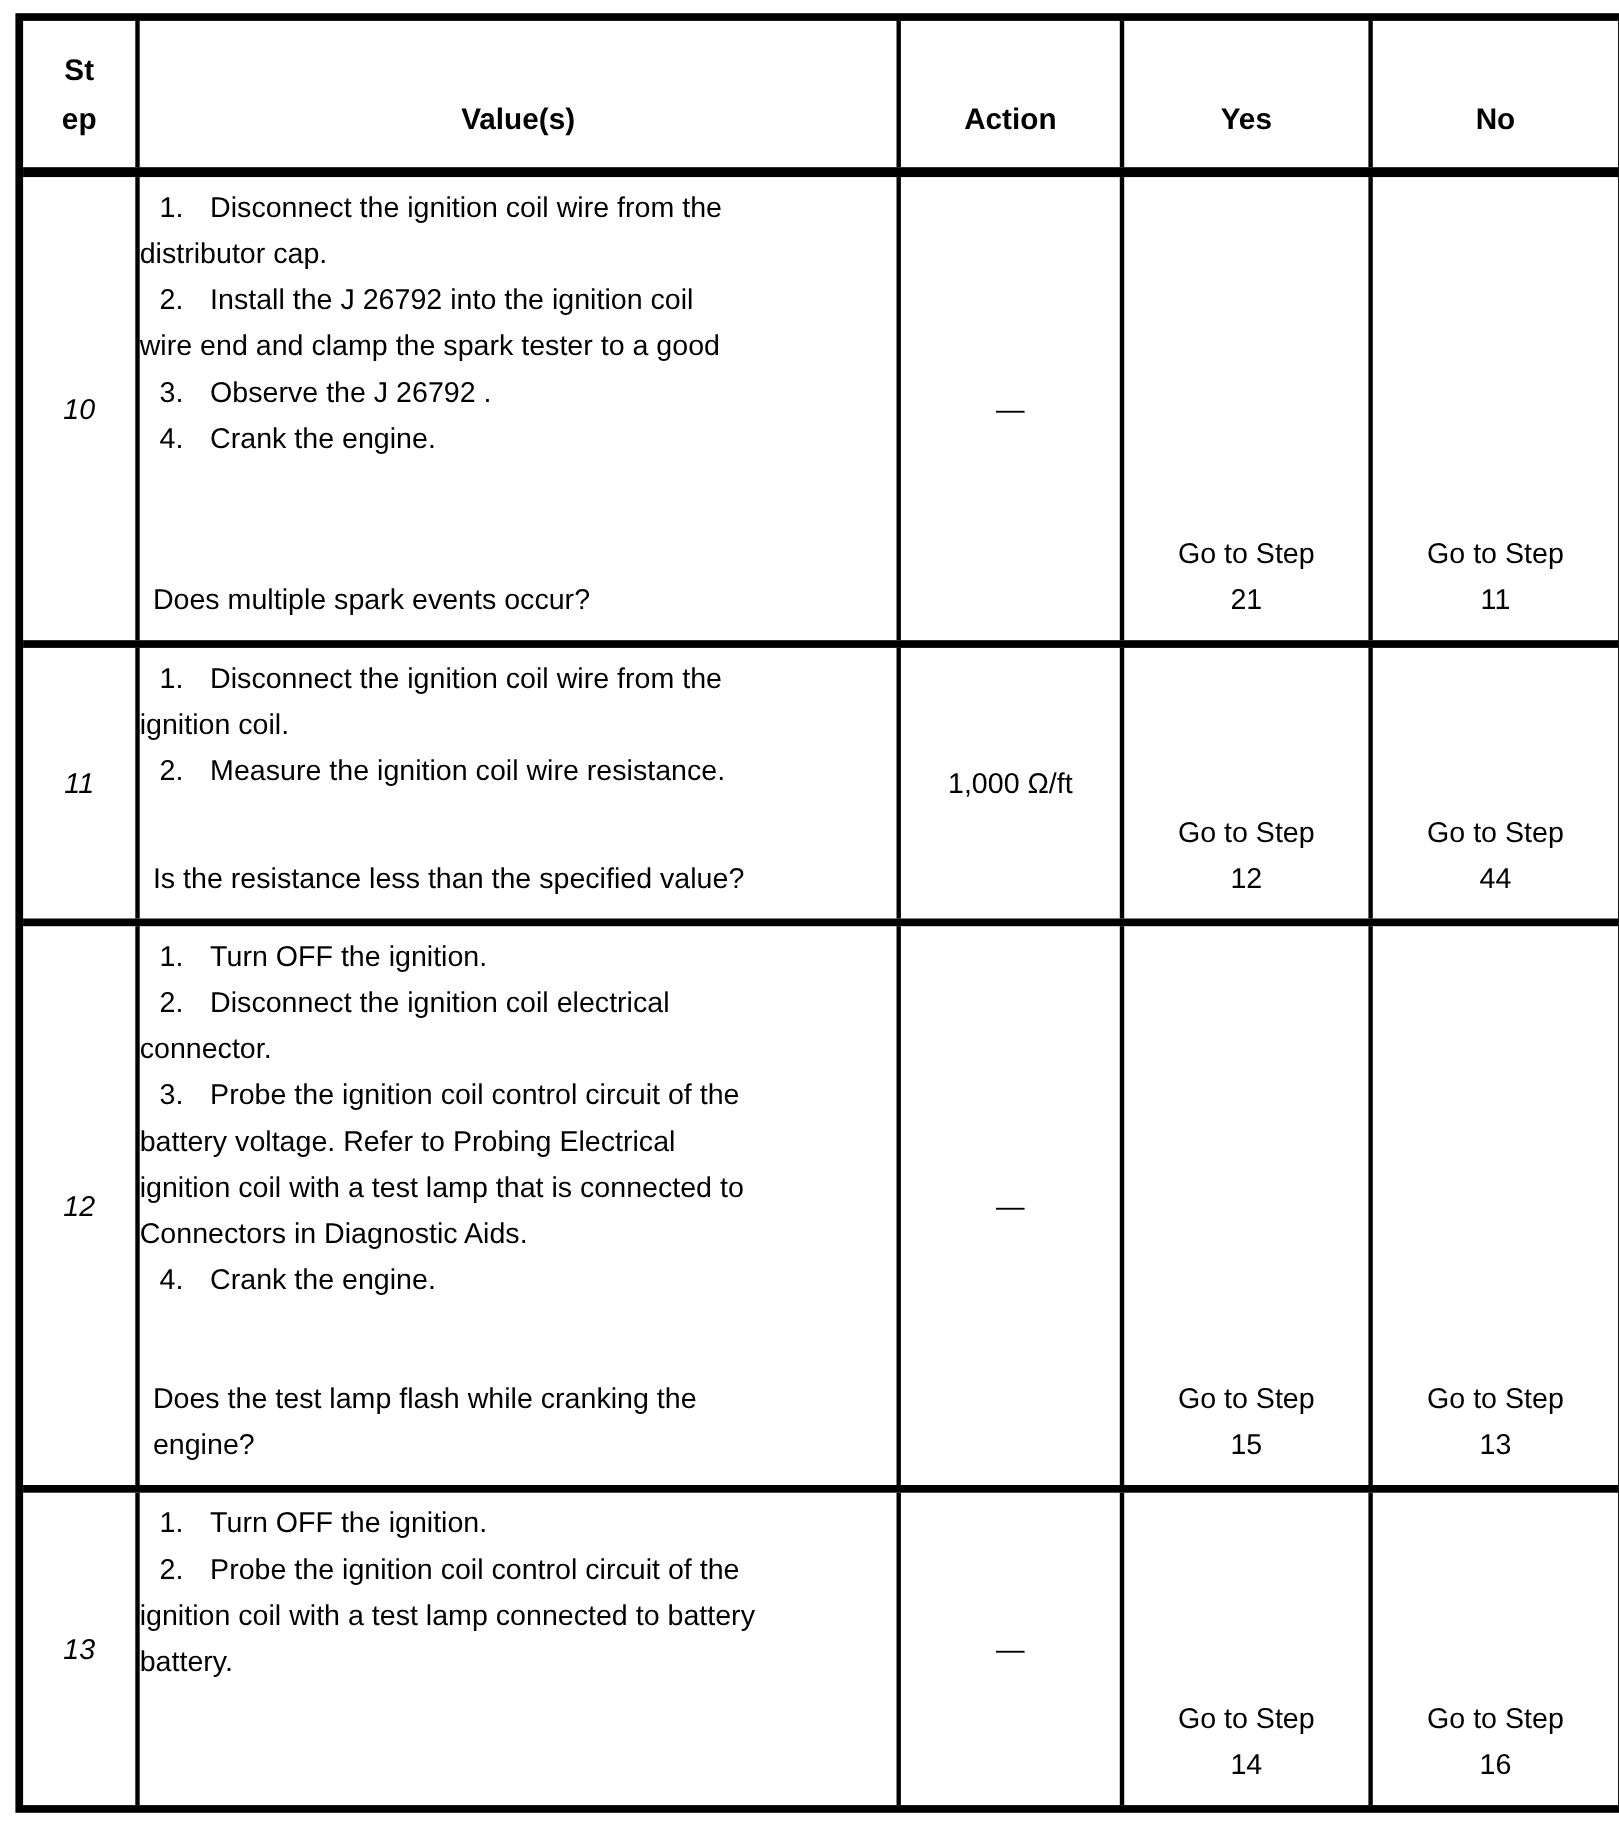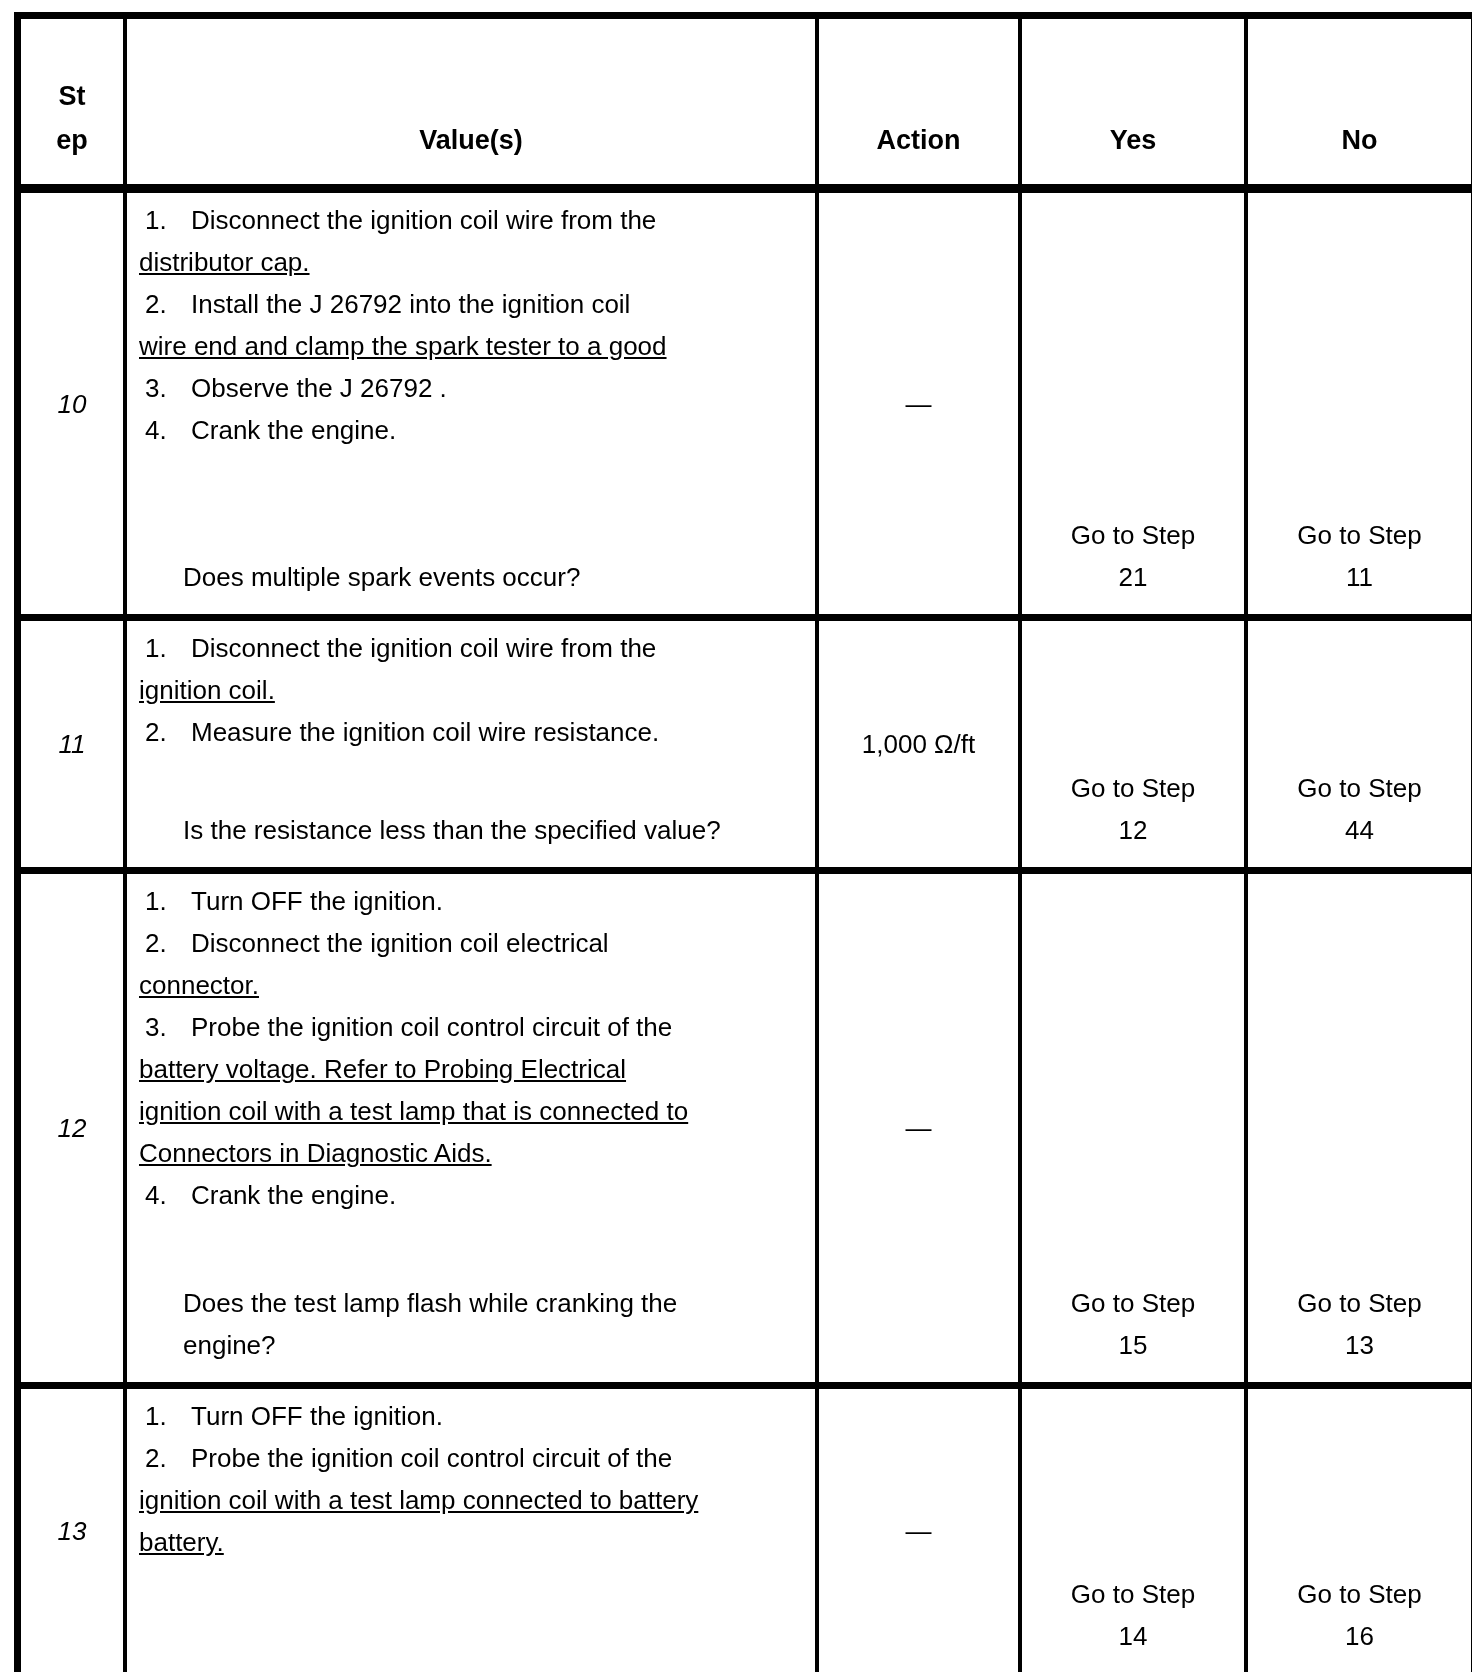--- a/index.html
+++ b/index.html
@@ -17,21 +17,21 @@
     top: 12px;
     width: 1450px;
     border: 7px solid #000000;
     background: #ffffff;
   }
   .trow {
     display: grid;
     grid-template-columns: 106px 692px 203px 226px auto;
     box-sizing: border-box;
   }
-  .trow.header  { height: 174px; border-bottom: 9px solid #000; }
+  .trow.header  { height: 142px; border-bottom: 9px solid #000; }
   .trow.r10     { height: 428px; border-bottom: 7px solid #000; }
   .trow.r11     { height: 253px; border-bottom: 7px solid #000; }
   .trow.r12     { height: 515px; border-bottom: 7px solid #000; }
   .trow.r13     { height: 284px; }
   .cell {
     box-sizing: border-box;
     border-right: 4px solid #000000;
     overflow: hidden;
     font-size: 26px;
     line-height: 42px;
@@ -64,23 +64,23 @@
   .actioncell {
     display: flex;
     flex-direction: column;
     padding: 6px 14px 16px 0;
   }
   .alist { }
   .line      { white-space: nowrap; }
   .item      { display: flex; padding-left: 18px; }
   .item .num { width: 46px; flex: none; }
   .item .txt { flex: 1; white-space: nowrap; }
-  .cont      { padding-left: 12px; text-decoration: underline; }
+  .cont      { padding-left: 0; }
   .question  { margin-top: auto; }
-  .qline     { padding-left: 12px; white-space: nowrap; margin-left: 44px; }
+  .qline     { padding-left: 12px; white-space: nowrap; }
 
   
   .valuecell {
     display: flex;
     align-items: center;
     justify-content: center;
     text-align: center;
   }
 
   

